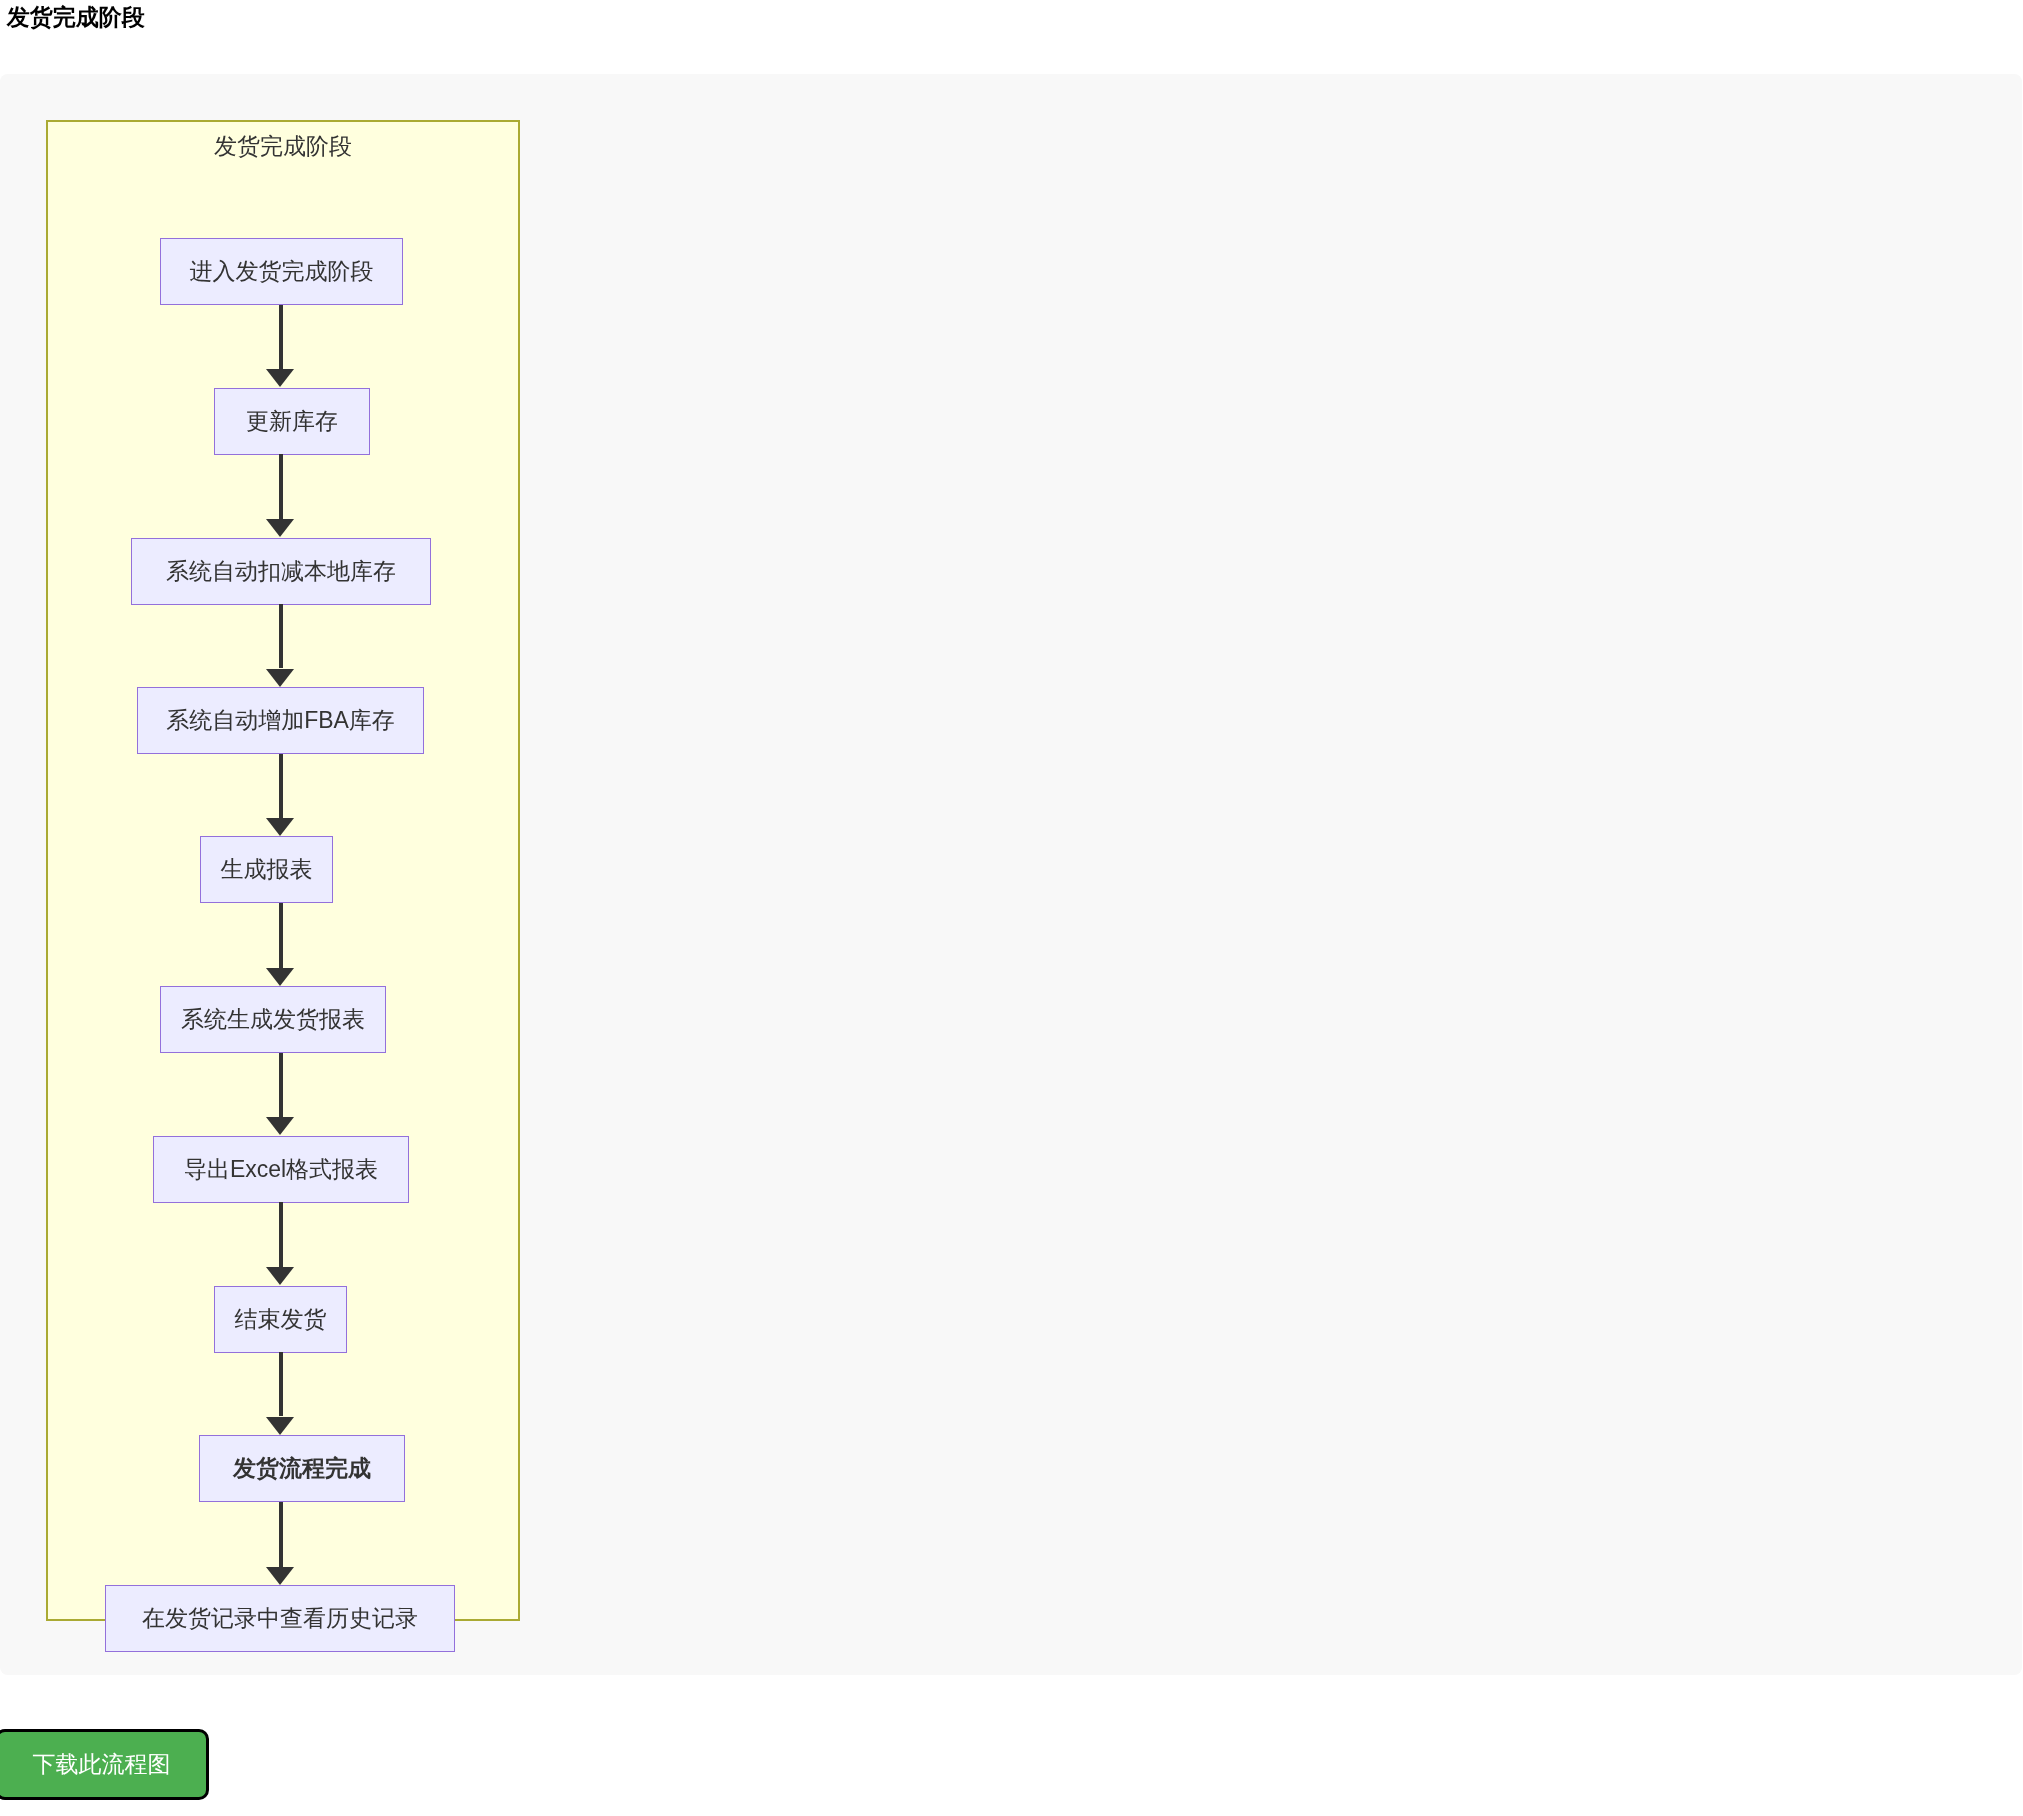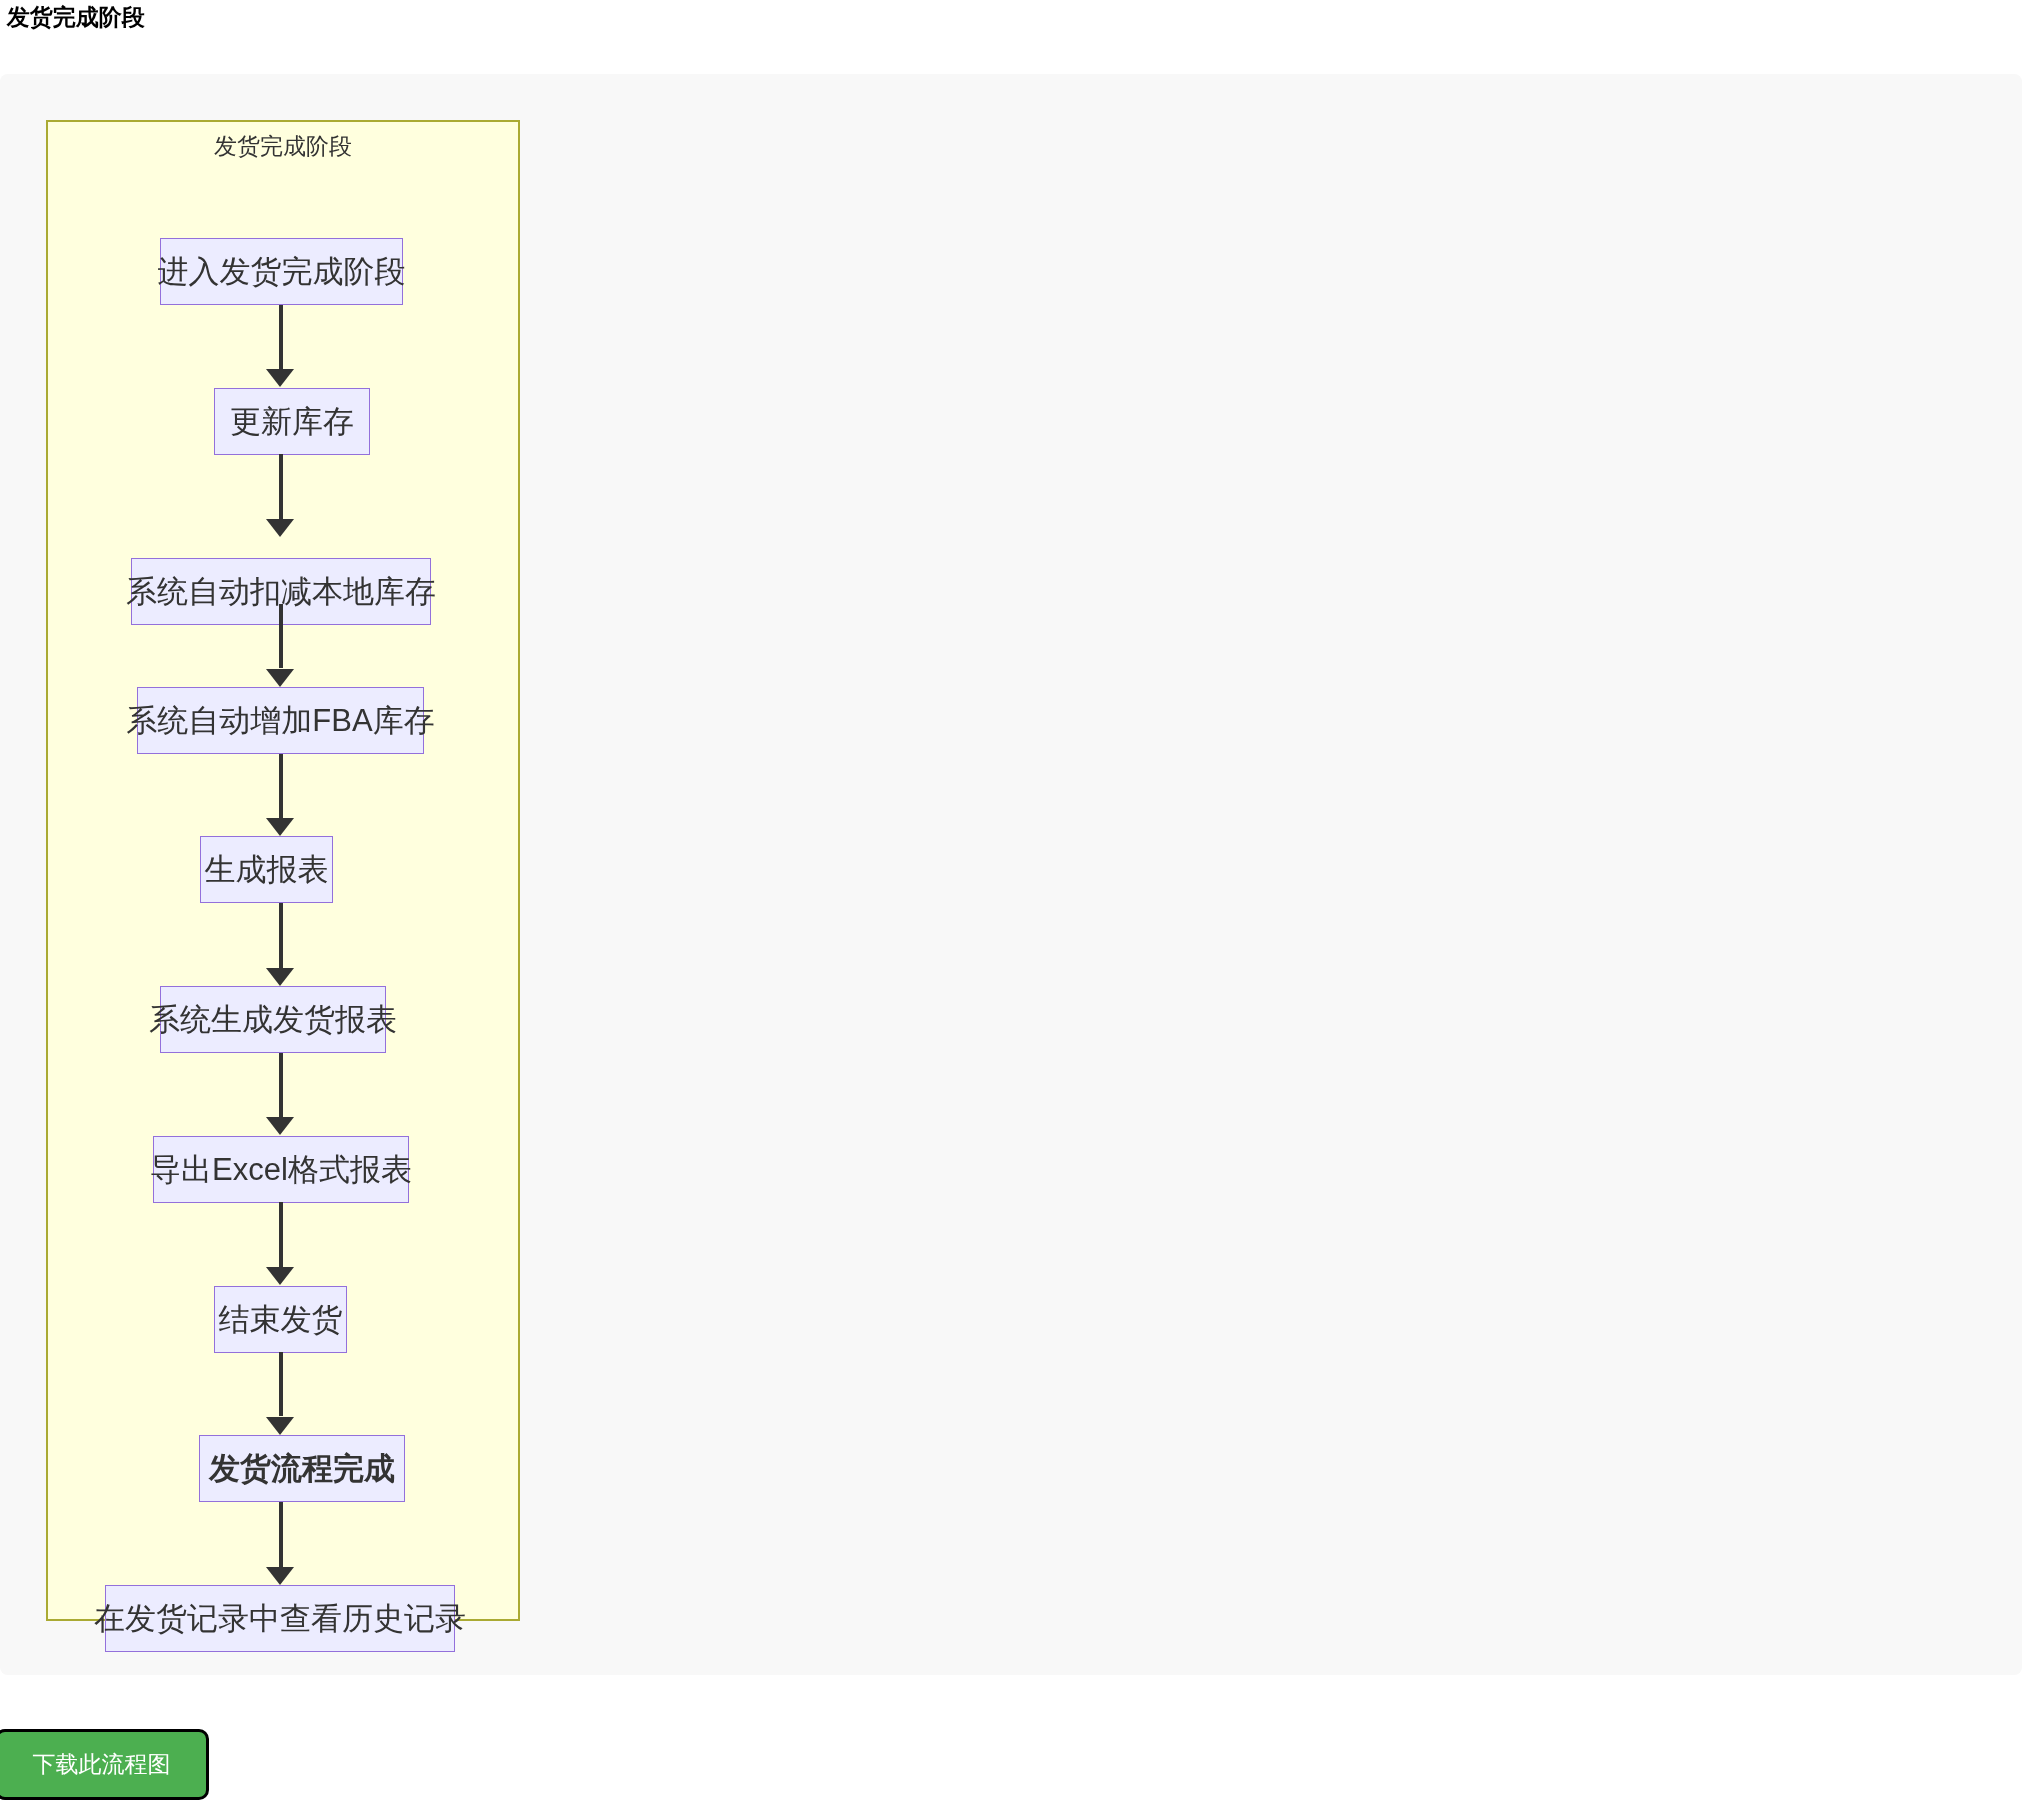--- a/index.html
+++ b/index.html
@@ -73,21 +73,21 @@
 
   
   .node {
     position: absolute;
     box-sizing: border-box;
     background: #ececff;
     border: 1.7px solid #9370db;
     display: flex;
     align-items: center;
     justify-content: center;
-    font-size: 31px;
+    font-size: 23px;
     color: #333333;
     white-space: nowrap;
     line-height: 1;
     height: 67px;
   }
 
   
   .edge {
     position: absolute;
     width: 4.2px;
@@ -133,21 +133,21 @@
   <div id="flowchart">
 
     <div id="subgraph-cluster">
       <div id="subgraph-title">发货完成阶段</div>
     </div>
 
     <div class="node" style="left:160px; top:164px; width:243px;">进入发货完成阶段</div>
 
     <div class="node" style="left:214px; top:314px; width:156px;">更新库存</div>
 
-    <div class="node" style="left:131px; top:464px; width:300px;margin-top:20px;">系统自动扣减本地库存</div>
+    <div class="node" style="left:131px; top:464px; width:300px;">系统自动扣减本地库存</div>
 
     <div class="node" style="left:137px; top:613px; width:287px;">系统自动增加FBA库存</div>
 
     <div class="node" style="left:200px; top:762px; width:133px;">生成报表</div>
 
     <div class="node" style="left:160px; top:912px; width:226px;">系统生成发货报表</div>
 
     <div class="node" style="left:153px; top:1062px; width:256px;">导出Excel格式报表</div>
 
     <div class="node" style="left:214px; top:1212px; width:133px;">结束发货</div>

